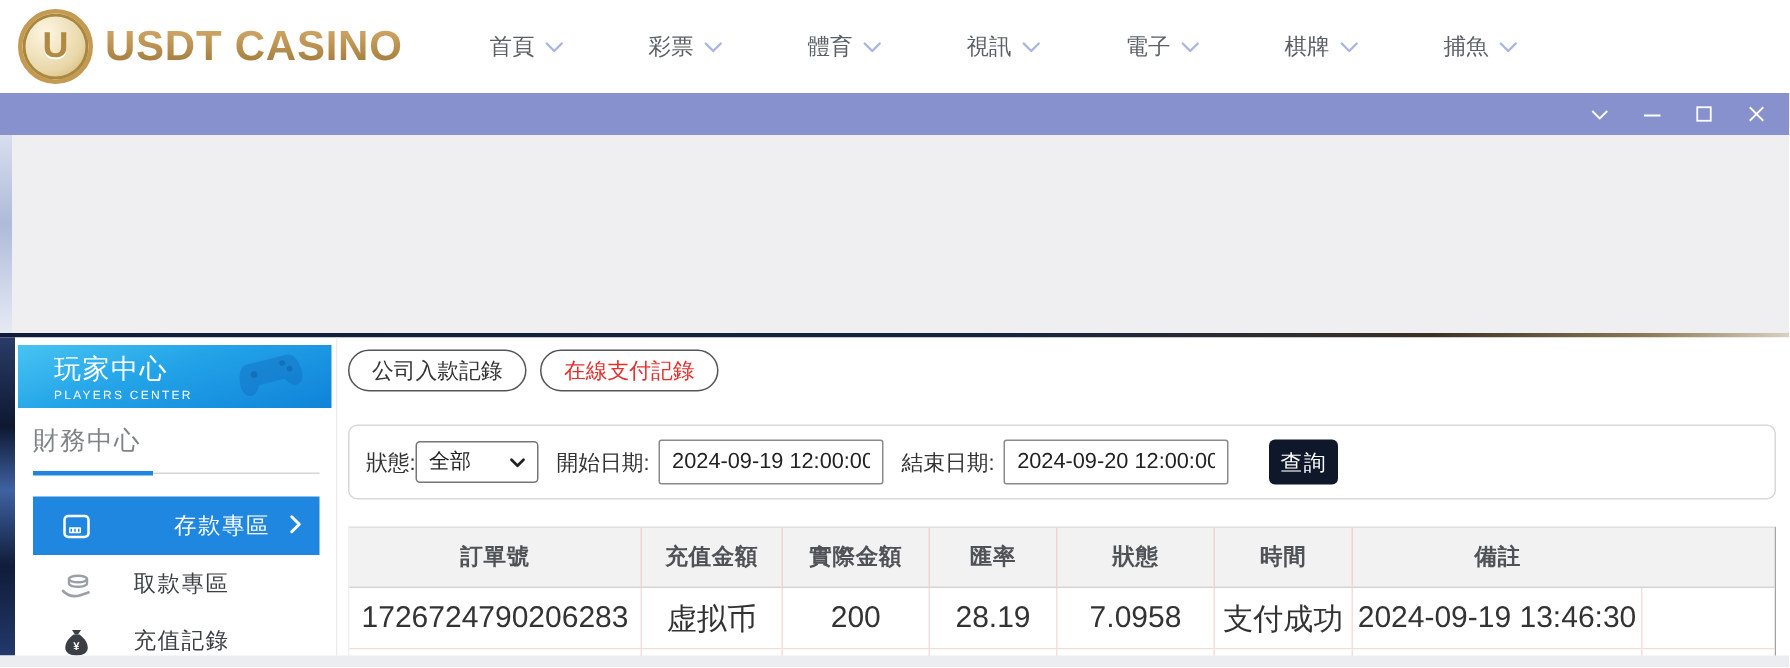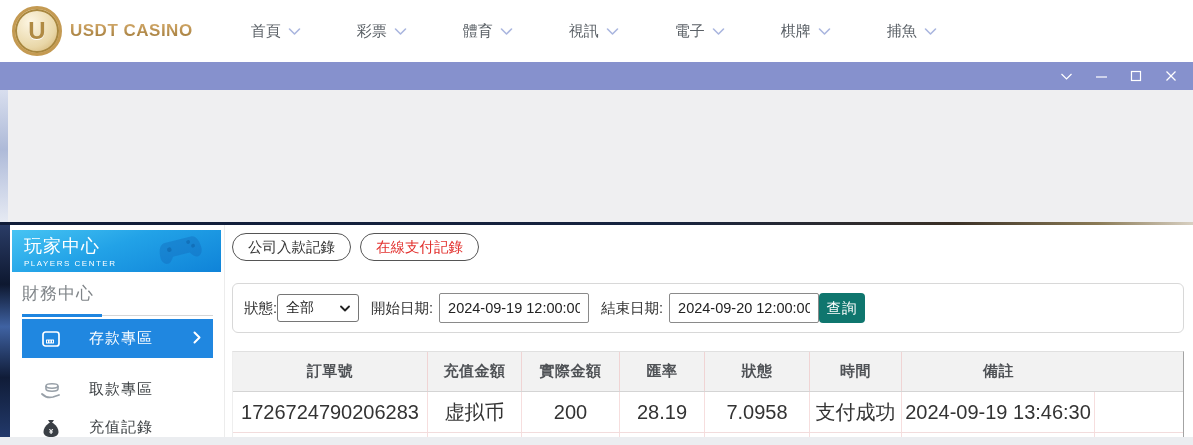--- a/index.html
+++ b/index.html
@@ -4,21 +4,21 @@
 <style>
   html,body{margin:0;padding:0;background:#fff;}
   body{font-family:"Liberation Sans","DejaVu Sans",sans-serif;-webkit-font-smoothing:antialiased;}
   .stage{position:relative;width:1193px;height:445px;overflow:hidden;background:#fff;}
 
   
   .topnav{position:absolute;left:0;top:0;width:1193px;height:62px;background:#fff;display:flex;align-items:center;}
   .logo-wrap{display:flex;align-items:center;margin-left:12px;}
   .logo-coin{width:44px;height:44px;border-radius:50%;border:3px solid #c49a52;background:radial-gradient(circle at 35% 30%,#fdf6e3,#e9d7a8 60%,#caa45e);display:flex;align-items:center;justify-content:center;box-shadow:inset 0 0 0 2px #a8873f;}
   .logo-u{font-size:24px;font-weight:800;color:#b08a43;text-shadow:0 1px 0 #fff;}
-  .brand{margin-left:8px;font-size:17px;font-weight:800;letter-spacing:.5px;background:linear-gradient(180deg,#d2a868 10%,#a07a3a 90%);-webkit-background-clip:text;background-clip:text;color:transparent;}
+  .brand{margin-left:8px;font-size:28px;font-weight:800;letter-spacing:.5px;background:linear-gradient(180deg,#d2a868 10%,#a07a3a 90%);-webkit-background-clip:text;background-clip:text;color:transparent;}
   .nav-items{display:flex;margin-left:58px;gap:56px;}
   .nav-item{display:flex;align-items:center;gap:7px;cursor:pointer;}
   .nav-label{font-size:15px;color:#5a6066;}
   .chev{width:13px;height:9px;}
   .chev polyline{fill:none;stroke:#aab6df;stroke-width:1.6;stroke-linecap:round;stroke-linejoin:round;}
 
   
   .titlebar{position:absolute;left:0;top:62px;width:1193px;height:28px;background:#8691cd;display:flex;align-items:center;justify-content:flex-end;padding-right:14px;box-sizing:border-box;gap:19px;}
   .winbtn{width:16px;height:16px;display:flex;align-items:center;justify-content:center;cursor:pointer;}
   .winbtn svg{display:block;}
@@ -28,21 +28,21 @@
   .midband{position:absolute;left:0;top:90px;width:1193px;height:132px;background:#efeff1;}
   .midband-edge{position:absolute;left:0;top:0;width:8px;height:132px;background:linear-gradient(180deg,#d8deee,#aebad8 45%,#cdd5e8 75%,#e6eaf3);}
 
   
   .content{position:absolute;left:0;top:222px;width:1193px;height:215px;background:#fff;}
   .content-topline{position:absolute;left:0;top:0;width:1193px;height:3px;background:linear-gradient(90deg,#101c38 0%,#16233f 55%,#3a3026 80%,#8a7a55 92%,#d8d0c2 100%);}
   .leftstrip{position:absolute;left:0;top:3px;width:10px;height:212px;background:linear-gradient(180deg,#2a3c66,#0e1830 28%,#3f62a2 48%,#101c38 72%,#22396a);}
 
   
   .sidebar{position:absolute;left:10px;top:3px;width:215px;height:212px;background:#fff;border-right:1px solid #ececec;box-sizing:border-box;}
-  .player-header{position:absolute;left:2px;top:5px;width:209px;height:42px;background:linear-gradient(160deg,#47c4f3 0%,#22a2e7 45%,#0f83d8 100%);color:#fff;padding:4px 0 0 12px;box-sizing:border-box;overflow:hidden;}
+  .player-header{position:absolute;left:2px;top:5px;width:209px;height:42px;background:linear-gradient(160deg,#47c4f3 0%,#22a2e7 45%,#0f83d8 100%);color:#fff;padding:4px 0 0 24px;box-sizing:border-box;overflow:hidden;}
   .player-title{font-size:18px;letter-spacing:1px;}
   .player-sub{font-size:8px;letter-spacing:1.5px;margin-top:1px;}
   .gamepad{position:absolute;right:18px;top:3px;width:46px;height:32px;opacity:.75;transform:rotate(-14deg);}
   .finance-title{position:absolute;left:12px;top:57px;font-size:17px;color:#7f8488;letter-spacing:1px;}
   .finance-divider{position:absolute;left:12px;top:89px;width:191px;height:3px;}
   .finance-divider .gray{position:absolute;left:0;top:1px;width:100%;height:1px;background:#d6d6d6;}
   .finance-divider .blue{position:absolute;left:0;top:0;width:80px;height:3px;background:#1f86e0;}
   .side-item{position:absolute;left:12px;width:191px;height:39px;display:flex;align-items:center;padding-left:18px;box-sizing:border-box;cursor:pointer;}
   .side-item.active{background:#2087e0;color:#fff;}
   .side-item .icon{width:22px;height:22px;display:flex;align-items:center;justify-content:center;}
@@ -59,21 +59,21 @@
 
   .filterbox{position:absolute;left:7px;top:58px;width:952px;height:50px;border:1px solid #d8d8d8;border-radius:6px;box-sizing:border-box;display:flex;align-items:center;}
   .flabel{font-size:14.5px;color:#333;}
   .lab-status{margin-left:11px;}
   .sel{width:82px;height:28px;border:1px solid #767676;border-radius:3px;background:#fff;display:flex;align-items:center;justify-content:space-between;padding:0 8px;box-sizing:border-box;font-size:14px;color:#222;cursor:pointer;}
   .sel .selchev{width:10px;height:7px;}
   .sel .selchev polyline{fill:none;stroke:#222;stroke-width:1.8;stroke-linecap:round;stroke-linejoin:round;}
   .lab-start{margin-left:12px;}
   .dinput{margin-left:6px;width:150px;height:30px;border:1px solid #8a8a8a;border-radius:2px;background:#fff;font-size:14.5px;color:#222;padding:0 8px;box-sizing:border-box;font-family:"Liberation Sans","DejaVu Sans",sans-serif;}
   .lab-end{margin-left:12px;}
-  .querybtn{margin-left:0;width:46px;height:30px;background:#0f766e;border:none;border-radius:4px;color:#fff;font-size:14.5px;cursor:pointer;letter-spacing:1px;}
+  .querybtn{margin-left:27px;width:46px;height:30px;background:#0f172a;border:none;border-radius:4px;color:#fff;font-size:14.5px;cursor:pointer;letter-spacing:1px;}
 
   .table{position:absolute;left:7px;top:126px;width:952px;border-top:1px solid #e0e0e0;border-left:1px solid #eee;border-right:1px solid #a3a3a3;box-sizing:border-box;}
   .thead,.trow,.tstub{display:grid;grid-template-columns:195px 94px 98px 85px 105px 92px 193px 88px;}
   .thead{height:39px;background:#f2f2f2;border-bottom:1px solid #d4d4d4;}
   .th{display:flex;align-items:center;justify-content:center;font-size:15px;font-weight:700;color:#4f5256;border-right:1px solid #f0d4d4;letter-spacing:.5px;}
   .th:last-child{border-right:none;}
   .trow{height:40px;background:#fff;border-bottom:1px solid #f2dcdc;}
   .td{display:flex;align-items:center;justify-content:center;font-size:20px;color:#333;border-right:1px solid #f6dede;}
   .td:last-child{border-right:none;}
   .tstub{height:6px;background:#fff;}
@@ -183,21 +183,21 @@
           <circle cx="38" cy="16" r="2" fill="#0d5aa0" opacity="0.7"></circle>
         </svg>
       </div>
 
       <div class="finance-title">財務中心</div>
       <div class="finance-divider">
         <div class="gray"></div>
           <div class="blue"></div>
       </div>
 
-      <div class="side-item active" style="top:94px;">
+      <div class="side-item active" style="top:106px;gap:27px;">
         <span class="icon">
           <svg width="20" height="20" viewBox="0 0 20 20">
             <rect x="2" y="3" width="16" height="14" rx="2.5" fill="none" stroke="#fff" stroke-width="1.7"></rect>
             <rect x="5" y="10.5" width="8" height="4" rx="0.5" fill="#fff"></rect>
             <line x1="6.5" y1="11.5" x2="6.5" y2="13.5" stroke="#2087e0" stroke-width="1"></line>
             <line x1="9" y1="11.5" x2="9" y2="13.5" stroke="#2087e0" stroke-width="1"></line>
             <line x1="11.5" y1="11.5" x2="11.5" y2="13.5" stroke="#2087e0" stroke-width="1"></line>
           </svg>
         </span>
         <span class="lbl">存款專區</span>

